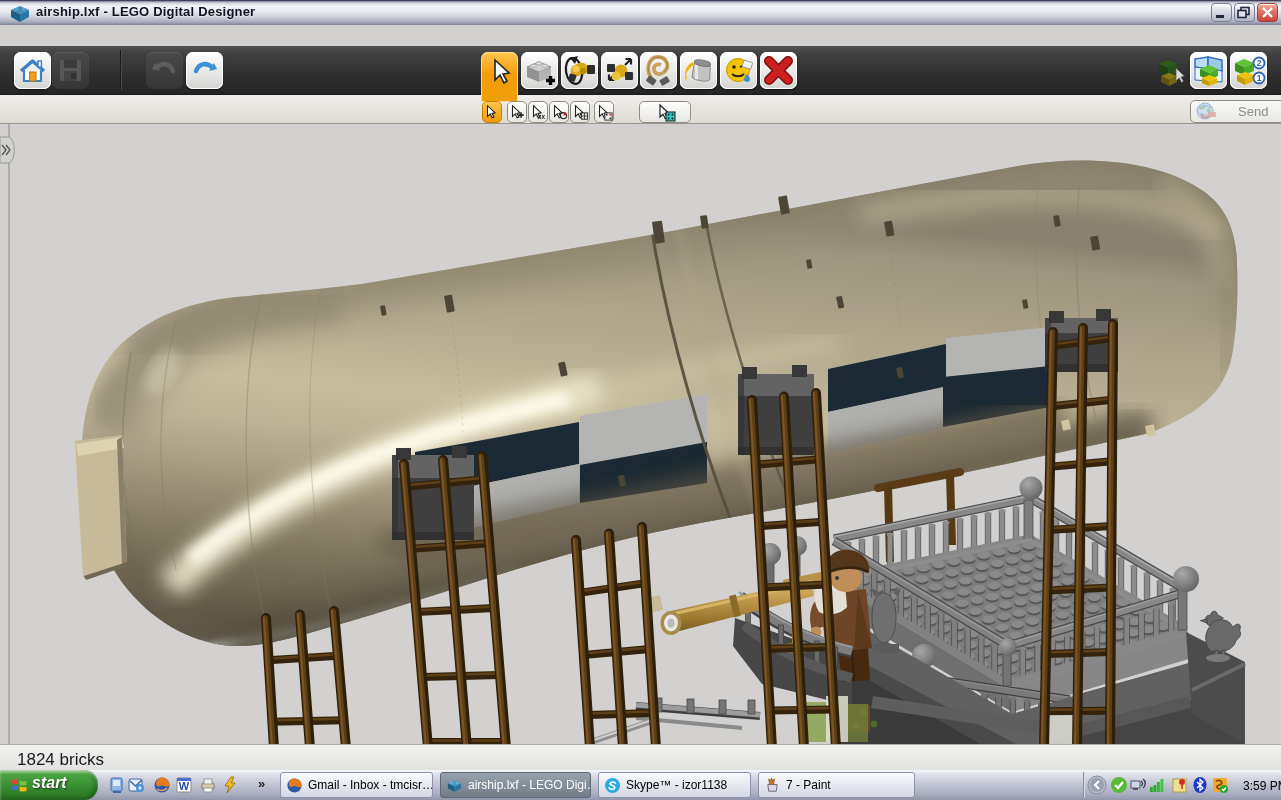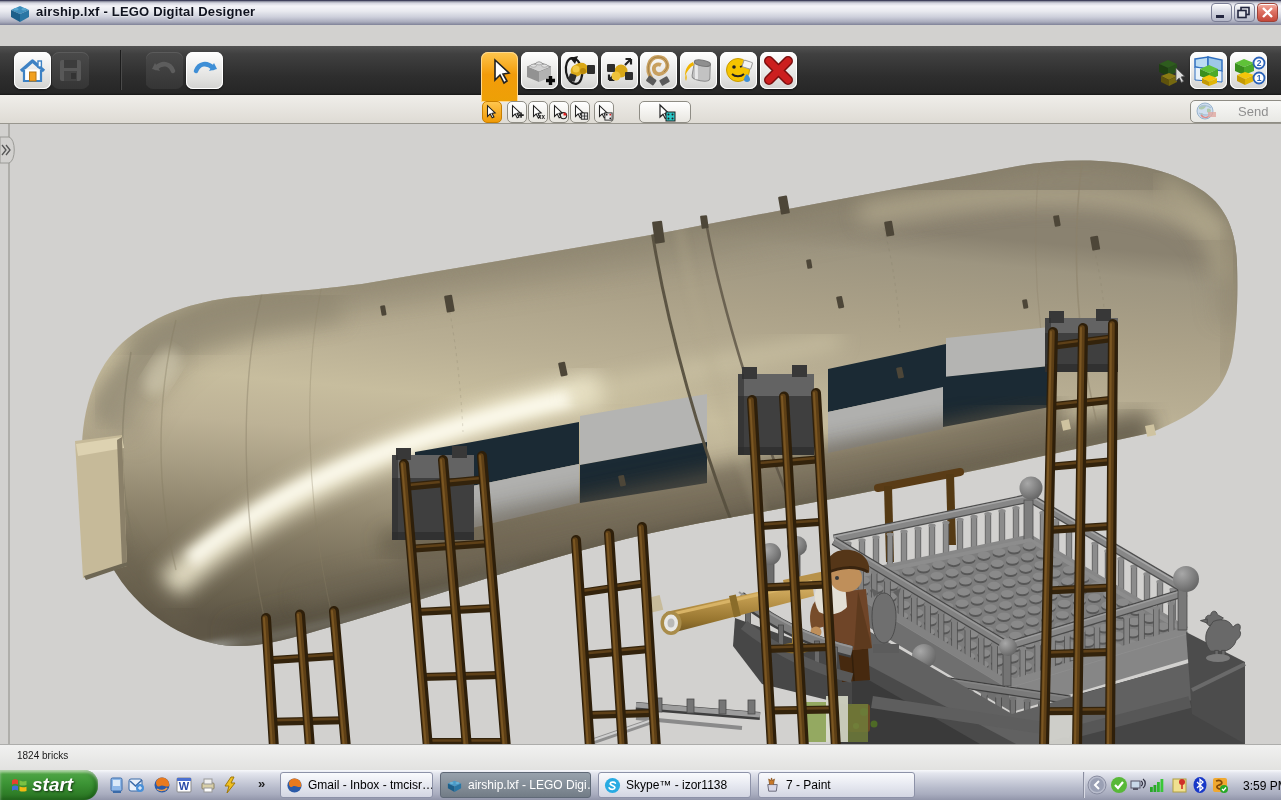--- a/index.html
+++ b/index.html
@@ -10,21 +10,21 @@
 .winbtn{top:3px;width:21px;height:19px;border-radius:4px;border:1px solid #7b7e95;background:linear-gradient(180deg,#fdfdfe,#d8dae4 45%,#b4b7c8);box-shadow:inset 0 1px 0 #fff}
 #closebtn{background:linear-gradient(180deg,#f5b0a4,#dd7163 45%,#c4473a);border-color:#9e4237}
 #menubar{left:0;top:26px;width:1281px;height:20px;background:linear-gradient(180deg,#fbfaf8,#eeede9);font-size:11px;color:#111}
 .menu{position:absolute;top:3px}
 #toolbar1{left:0;top:46px;width:1281px;height:49px;background:linear-gradient(180deg,#525252 0,#404040 8px,#2e2e2e 30px,#262626 47px,#171717 49px)}
 #toolbar2{left:0;top:95px;width:1281px;height:29px;background:linear-gradient(180deg,#f0eeea,#dedbd4);border-bottom:1px solid #98968e}
 .tbtn{position:absolute;top:52px;width:37px;height:37px;border-radius:7px}
 .white{background:linear-gradient(180deg,#ffffff,#e2e2e0 70%,#d2d2d0);box-shadow:0 1px 2px rgba(0,0,0,0.55), inset 0 0 0 1px #fff}
 .dark{background:linear-gradient(180deg,#4a4a4a,#353535);box-shadow:inset 0 1px 0 #5b5b5b}
 .sbtn{position:absolute;top:101px;height:22px;border-radius:5px;background:linear-gradient(180deg,#ffffff,#e8e6e0);border:1px solid #8f8d85}
-#statusbar{left:0;top:744px;width:1281px;height:26px;background:linear-gradient(180deg,#f1f1f0,#e2e2e0);border-top:1px solid #adadab;font-size:10px;color:#1a1a1a}
+#statusbar{left:0;top:744px;width:1281px;height:26px;background:linear-gradient(180deg,#f1f1f0,#e2e2e0);border-top:1px solid #adadab;font-size:17px;color:#1a1a1a}
 #taskbar{left:0;top:770px;width:1281px;height:30px;background:linear-gradient(180deg,#f8f9fc 0,#e4e6ee 3px,#ced1dd 10px,#b7bbcb 18px,#a9adbf 24px,#9296aa 30px)}
 .task{position:absolute;top:2px;height:26px;border-radius:3px;border:1px solid #8d92a8;background:linear-gradient(180deg,#fafbfd,#e9ebf2 45%,#d3d6e2);font-size:12px;color:#000;overflow:hidden;white-space:nowrap}
 .task .tlab{position:absolute;left:27px;top:5px}
 .ticon{position:absolute;left:5px;top:4px;width:17px;height:17px}
 #scene{left:0;top:124px}
 </style></head>
 <body>
 <div id="win">
 <div class="abs" id="titlebar"></div>
 <svg class="abs" style="left:9px;top:3px" width="22" height="20" viewBox="0 0 22 20">
@@ -205,21 +205,21 @@
       <span style="position:absolute;left:17px;top:5px">1824 bricks</span>
     </div>
 <div class="abs" id="taskbar">
       <div class="abs" style="left:0;top:0;width:98px;height:30px;background:linear-gradient(180deg,#8ed07a 0,#4ca343 14%,#3c9435 45%,#2e7d27 80%,#256b1f);border-radius:0 14px 14px 0;box-shadow:inset 0 2px 3px rgba(255,255,255,0.5), inset -3px 0 4px rgba(0,60,0,0.5)">
         <svg style="position:absolute;left:10px;top:6px" width="18" height="18" viewBox="0 0 18 18">
           <path d="M2 4.5 C4 3 6 3 8 4.2 L8 8.6 C6 7.6 4 7.6 2 8.8 Z" fill="#e8402e"></path>
           <path d="M9.5 4.6 C11.5 5.6 13.5 5.7 16.5 4.8 L16.5 9 C13.5 9.8 11.5 9.7 9.5 8.9 Z" fill="#7ac142"></path>
           <path d="M2 10.4 C4 9.2 6 9.2 8 10.2 L8 14.6 C6 13.6 4 13.6 2 14.8 Z" fill="#3f6fd8"></path>
           <path d="M9.5 10.6 C11.5 11.5 13.5 11.6 16.5 10.8 L16.5 15 C13.5 15.8 11.5 15.7 9.5 14.9 Z" fill="#f2ba12"></path>
         </svg>
-        <span style="position:absolute;left:32px;top:4px;font-size:19px;font-weight:bold;font-style:italic;color:#fff;text-shadow:1px 1px 2px rgba(0,0,0,0.6)">start</span>
+        <span style="position:absolute;left:32px;top:4px;font-size:16px;font-weight:bold;font-style:italic;color:#fff;text-shadow:1px 1px 2px rgba(0,0,0,0.6)">start</span>
       </div>
 <svg class="abs" style="left:108px;top:6px" width="18" height="18" viewBox="0 0 18 18">
         <rect x="3" y="2" width="11" height="13" rx="1.5" fill="#8fb8e8" stroke="#3a6aa8"></rect>
         <rect x="5" y="4" width="7" height="6" fill="#dceaf8"></rect>
         <rect x="5" y="15" width="8" height="2" fill="#3a6aa8"></rect>
       </svg>
 <svg class="abs" style="left:127px;top:6px" width="18" height="18" viewBox="0 0 18 18">
         <rect x="2" y="3" width="13" height="12" rx="2" fill="#e8f0fa" stroke="#3a6aa8"></rect>
         <path d="M3 5 L8.5 10 L15 4" stroke="#3a6aa8" stroke-width="1.6" fill="none"></path>
         <circle cx="13" cy="12" r="4" fill="#4a90d8"></circle>

